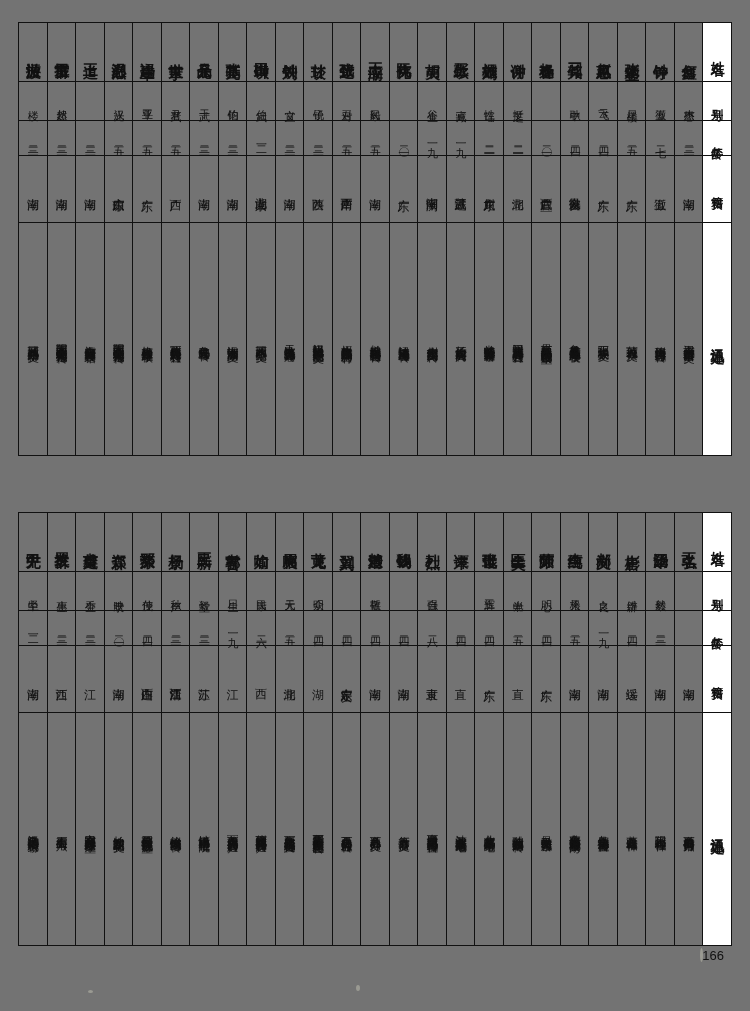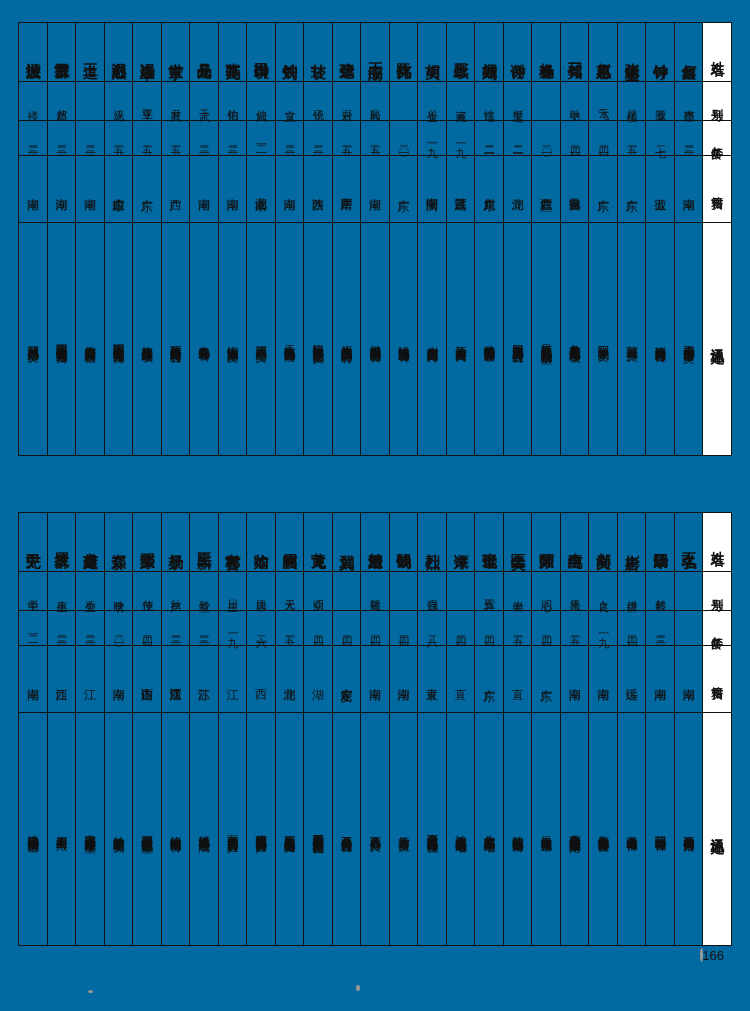--- a/index.html
+++ b/index.html
@@ -6,21 +6,21 @@
   body{
     width:750px;height:1011px;
     font-family:"Liberation Serif","DejaVu Serif",serif;
     color:#111;
     position:relative;
     overflow:hidden;
   }
   .page{
     position:absolute;
     left:0;top:0;width:750px;height:1011px;
-    background:#0369a1;
+    background:#737373;
   }
   .tbl-wrap{
     position:absolute;
     left:18px;
     width:714px;
   }
   .tbl-wrap.top{top:22px;}
   .tbl-wrap.bottom{top:512px;}
   table.reg{
     border-collapse:collapse;

